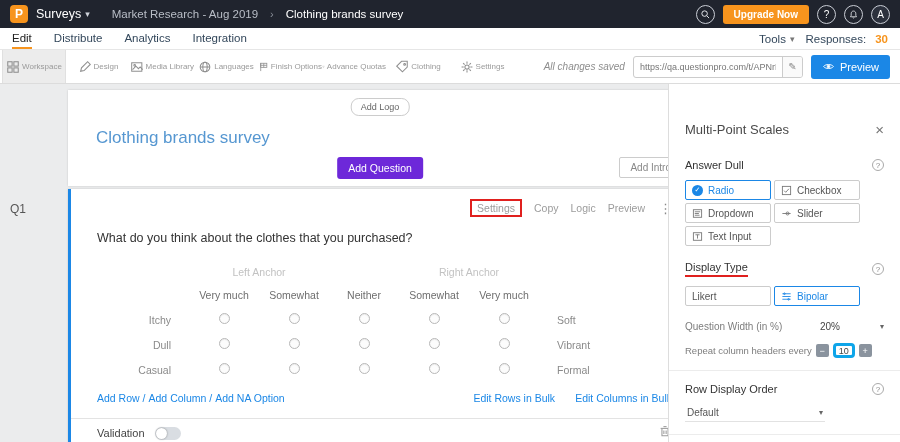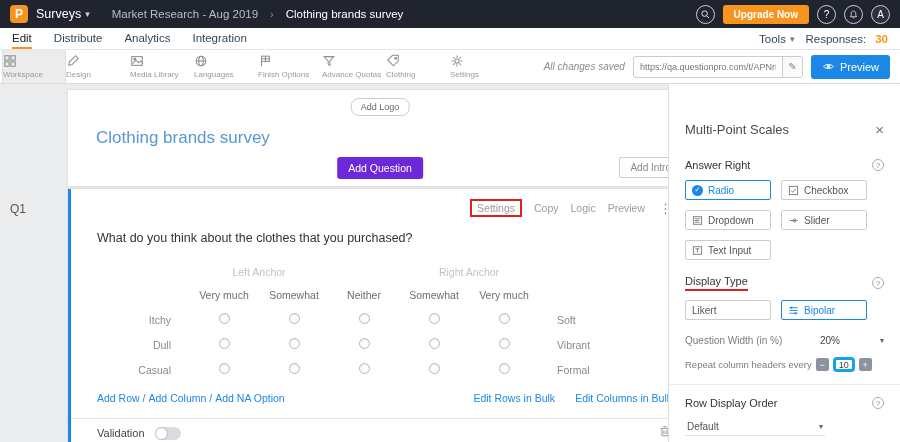--- a/index.html
+++ b/index.html
@@ -25,21 +25,21 @@
   .menu-item{display:flex;align-items:center;color:#33475b;margin-right:22px;border-bottom:2px solid transparent}
   .menu-item.active{color:#222;border-bottom-color:#f7941d}
   .menubar-right{margin-left:auto;display:flex;align-items:center;gap:11px}
   .tools{color:#33475b;display:flex;align-items:center;gap:4px}
   .tools .caret{font-size:9px;color:#777}
   .responses{color:#33475b}
   .responses b{color:#f7941d;font-weight:bold;margin-left:9px}
 
   
   .toolbar{height:34px;background:#fff;border-bottom:1px solid #dcdcdc;display:flex;align-items:stretch;padding:0 2px}
-  .tool{width:64px;display:flex;flex-direction:column;align-items:flex-start;justify-content:center;gap:2px;color:#9a9a9a;font-size:8px;white-space:nowrap}
+  .tool{width:64px;display:flex;flex-direction:row;align-items:center;justify-content:center;gap:2px;color:#9a9a9a;font-size:8px;white-space:nowrap}
   .tool svg{width:14px;height:14px;stroke:#8f8f8f;fill:none;stroke-width:1.2}
   .tool.active{background:#ececec;border-right:1px solid #e0e0e0;border-left:1px solid #e0e0e0}
   .toolbar-right{margin-left:auto;display:flex;align-items:center;gap:8px;padding-right:8px}
   .saved{font-style:italic;color:#8d8d8d;font-size:10px}
   .url-box{display:flex;align-items:center;border:1px solid #ccc;border-radius:3px;height:22px;overflow:hidden;background:#fff}
   .url-input{border:none;outline:none;font-size:9px;color:#777;width:148px;padding:0 6px;font-family:inherit}
   .pencil{width:20px;height:22px;border-left:1px solid #ccc;display:flex;align-items:center;justify-content:center;color:#888;font-size:10px;background:#fafafa}
   .preview-btn{background:#1b87e6;color:#fff;font-size:11px;height:24px;padding:0 11px;border-radius:3px;display:flex;align-items:center;gap:5px}
   .preview-btn svg{width:13px;height:13px;stroke:#fff;fill:none;stroke-width:1.2}
 
@@ -86,21 +86,21 @@
 
   
   .sidebar{position:absolute;right:0;top:0;width:232px;height:100%;background:#fff;border-left:1px solid #ddd;padding:38px 16px 0 16px}
   .side-title-row{display:flex;justify-content:space-between;align-items:center;margin-bottom:22px}
   .side-title{font-size:13px;color:#4a4a4a}
   .close{font-size:15px;color:#777;line-height:1}
   .side-label-row{display:flex;justify-content:space-between;align-items:center;margin-bottom:9px}
   .side-label{font-size:11px;color:#333}
   .side-label.red-ul{border-bottom:2px solid #e0201e;padding-bottom:2px}
   .help{width:12px;height:12px;border:1px solid #aaa;border-radius:50%;color:#888;font-size:8px;display:flex;align-items:center;justify-content:center;flex:0 0 auto}
-  .btn-grid{display:grid;grid-template-columns:86px 86px;gap:10px;margin-bottom:15px}
+  .btn-grid{display:grid;grid-template-columns:86px 86px;gap:3px;margin-bottom:15px}
   .side-btn{height:20px;border:1px solid #ccc;border-radius:2px;background:#fff;font-size:10px;color:#555;display:flex;align-items:center;gap:5px;padding:0 6px;white-space:nowrap}
   .side-btn.selected{border-color:#1b87e6;color:#1b87e6}
   .side-btn svg{width:11px;height:11px;stroke:#777;fill:none;stroke-width:1.3;flex:0 0 auto}
   .side-btn.selected svg{stroke:#1b87e6}
   .radio-ic{width:11px;height:11px;border-radius:50%;background:#1b87e6;color:#fff;font-size:7px;display:flex;align-items:center;justify-content:center;flex:0 0 auto}
   .radio-ic::after{content:"✓"}
   .opt-row{display:flex;justify-content:space-between;align-items:center;margin-bottom:11px}
   .opt-label{font-size:10px;color:#7d7d7d}
   .mini-select{display:flex;justify-content:space-between;align-items:center;width:64px;font-size:10px;color:#444}
   .mini-select .caret,.wide-select .caret{font-size:8px;color:#666}
@@ -347,21 +347,21 @@
       <div class="vthumb"></div>
     </div>
 
   <aside class="sidebar">
     <div class="side-title-row">
       <span class="side-title">Multi-Point Scales</span>
       <span class="close">×</span>
     </div>
 
     <div class="side-label-row">
-      <span class="side-label">Answer Right</span>
+      <span class="side-label">Answer Dull</span>
       <span class="help">?</span>
     </div>
     <div class="btn-grid">
       <button class="side-btn selected">
         <span class="radio-ic"></span>
         <span>Radio</span>
       </button>
       <button class="side-btn">
         <svg viewBox="0 0 16 16">
             <rect x="2" y="2" width="12" height="12"></rect>

